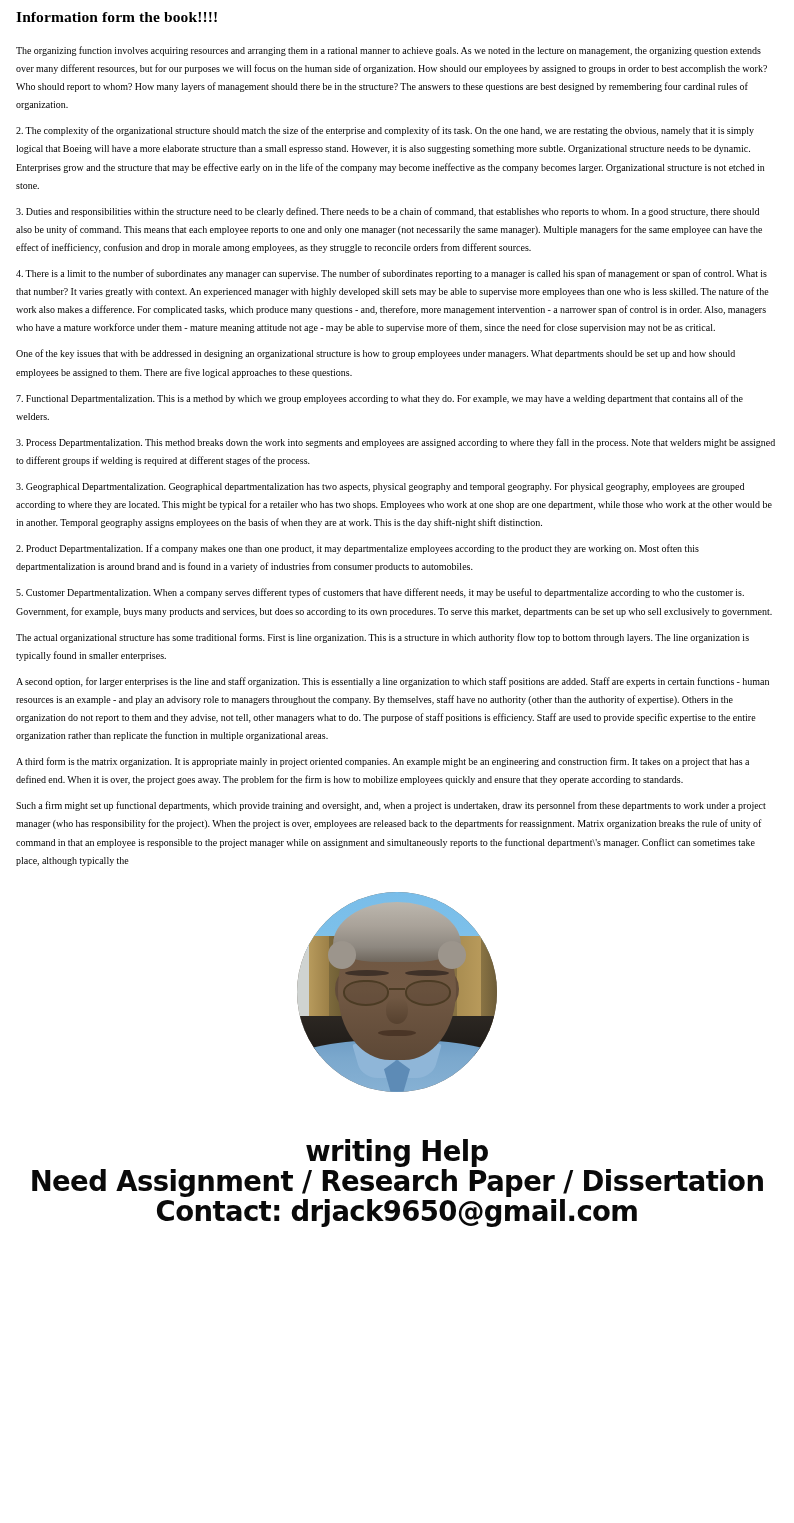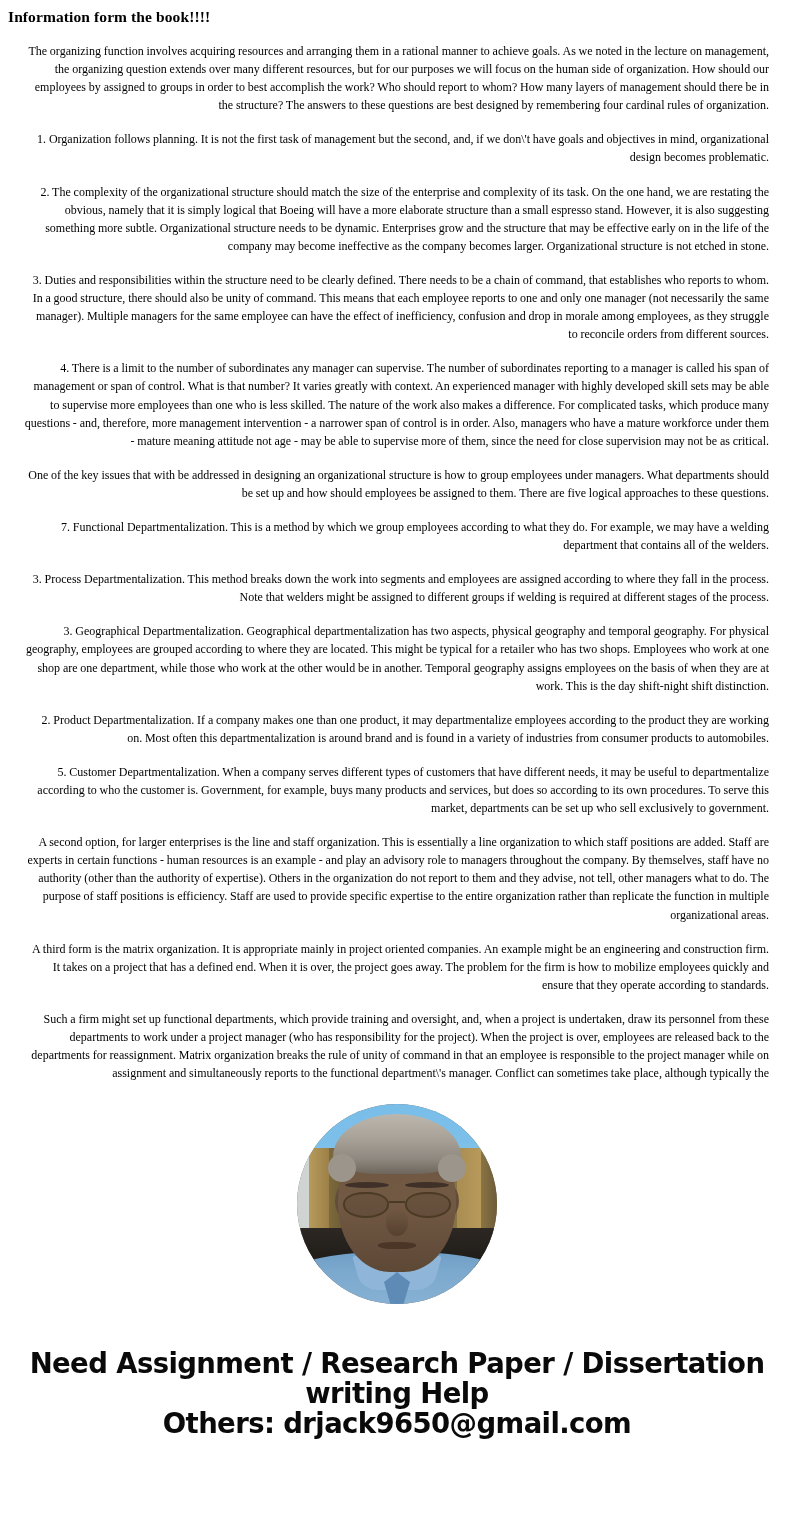--- a/index.html
+++ b/index.html
@@ -22,34 +22,34 @@
     padding: 0;
     position: relative;
   }
 
   .doc-title {
     font-family: "Liberation Serif", "DejaVu Serif", serif;
     font-weight: bold;
     font-size: 15.5px;
     line-height: 18px;
     margin: 0;
-    padding: 8px 8px 0 8px;
+    padding: 8px 8px 0 16px;
     letter-spacing: 0.1px;
   }
 
   .body-block {
     padding: 0 9px 0 8px;
     margin-top: 16px;
   }
 
   .para {
-    font-size: 12px;
+    font-size: 10px;
     line-height: 18.1px;
-    margin: 16px;
-    text-align: right;
+    margin: 8px;
+    text-align: left;
     white-space: normal;
     word-spacing: -0.2px;
   }
 
   
   .avatar-wrap {
     width: 794px;
     display: flex;
     justify-content: center;
     margin-top: 22px;
@@ -257,30 +257,30 @@
 </style>
 </head>
 <body>
 
 <div class="page">
 
   <h1 class="doc-title">Information form the book!!!!</h1>
 
   <div class="body-block">
     <p class="para">The organizing function involves acquiring resources and arranging them in a rational manner to achieve goals. As we noted in the lecture on management, the organizing question extends over many different resources, but for our purposes we will focus on the human side of organization. How should our employees by assigned to groups in order to best accomplish the work? Who should report to whom? How many layers of management should there be in the structure? The answers to these questions are best designed by remembering four cardinal rules of organization.</p>
-    <p class="para">1. Organization follows planning. It is not the first task of management but the second, and, if we don\'t have goals and objectives in mind, organizational design becomes problematic.</p>
     <p class="para">2. The complexity of the organizational structure should match the size of the enterprise and complexity of its task. On the one hand, we are restating the obvious, namely that it is simply logical that Boeing will have a more elaborate structure than a small espresso stand. However, it is also suggesting something more subtle. Organizational structure needs to be dynamic. Enterprises grow and the structure that may be effective early on in the life of the company may become ineffective as the company becomes larger. Organizational structure is not etched in stone.</p>
     <p class="para">3. Duties and responsibilities within the structure need to be clearly defined. There needs to be a chain of command, that establishes who reports to whom. In a good structure, there should also be unity of command. This means that each employee reports to one and only one manager (not necessarily the same manager). Multiple managers for the same employee can have the effect of inefficiency, confusion and drop in morale among employees, as they struggle to reconcile orders from different sources.</p>
     <p class="para">4. There is a limit to the number of subordinates any manager can supervise. The number of subordinates reporting to a manager is called his span of management or span of control. What is that number? It varies greatly with context. An experienced manager with highly developed skill sets may be able to supervise more employees than one who is less skilled. The nature of the work also makes a difference. For complicated tasks, which produce many questions - and, therefore, more management intervention - a narrower span of control is in order. Also, managers who have a mature workforce under them - mature meaning attitude not age - may be able to supervise more of them, since the need for close supervision may not be as critical.</p>
     <p class="para">One of the key issues that with be addressed in designing an organizational structure is how to group employees under managers. What departments should be set up and how should employees be assigned to them. There are five logical approaches to these questions.</p>
     <p class="para">7. Functional Departmentalization. This is a method by which we group employees according to what they do. For example, we may have a welding department that contains all of the welders.</p>
     <p class="para">3. Process Departmentalization. This method breaks down the work into segments and employees are assigned according to where they fall in the process. Note that welders might be assigned to different groups if welding is required at different stages of the process.</p>
     <p class="para">3. Geographical Departmentalization. Geographical departmentalization has two aspects, physical geography and temporal geography. For physical geography, employees are grouped according to where they are located. This might be typical for a retailer who has two shops. Employees who work at one shop are one department, while those who work at the other would be in another. Temporal geography assigns employees on the basis of when they are at work. This is the day shift-night shift distinction.</p>
     <p class="para">2. Product Departmentalization. If a company makes one than one product, it may departmentalize employees according to the product they are working on. Most often this departmentalization is around brand and is found in a variety of industries from consumer products to automobiles.</p>
     <p class="para">5. Customer Departmentalization. When a company serves different types of customers that have different needs, it may be useful to departmentalize according to who the customer is. Government, for example, buys many products and services, but does so according to its own procedures. To serve this market, departments can be set up who sell exclusively to government.</p>
+    <p class="para">The actual organizational structure has some traditional forms. First is line organization. This is a structure in which authority flow top to bottom through layers. The line organization is typically found in smaller enterprises.</p>
     <p class="para">A second option, for larger enterprises is the line and staff organization. This is essentially a line organization to which staff positions are added. Staff are experts in certain functions - human resources is an example - and play an advisory role to managers throughout the company. By themselves, staff have no authority (other than the authority of expertise). Others in the organization do not report to them and they advise, not tell, other managers what to do. The purpose of staff positions is efficiency. Staff are used to provide specific expertise to the entire organization rather than replicate the function in multiple organizational areas.</p>
     <p class="para">A third form is the matrix organization. It is appropriate mainly in project oriented companies. An example might be an engineering and construction firm. It takes on a project that has a defined end. When it is over, the project goes away. The problem for the firm is how to mobilize employees quickly and ensure that they operate according to standards.</p>
     <p class="para">Such a firm might set up functional departments, which provide training and oversight, and, when a project is undertaken, draw its personnel from these departments to work under a project manager (who has responsibility for the project). When the project is over, employees are released back to the departments for reassignment. Matrix organization breaks the rule of unity of command in that an employee is responsible to the project manager while on assignment and simultaneously reports to the functional department\'s manager. Conflict can sometimes take place, although typically the</p>
   </div>
 
   <div class="avatar-wrap">
     <div class="avatar">
       <div class="av-sky"></div>
       <div class="av-wall"></div>
       <div class="av-wall-dark"></div>
@@ -299,18 +299,18 @@
         <div class="av-lens l"></div>
         <div class="av-lens r"></div>
         <div class="av-bridge"></div>
       </div>
       <div class="av-nose"></div>
       <div class="av-mouth"></div>
     </div>
   </div>
 
   <div class="footer">
+    <div class="footer-line l2">writing Help</div>
     <div class="footer-line l1">Need Assignment / Research Paper / Dissertation</div>
-    <div class="footer-line l2">writing Help</div>
-    <div class="footer-line l3">Others: drjack9650@gmail.com</div>
+    <div class="footer-line l3">Contact: drjack9650@gmail.com</div>
   </div>
 
 </div>
 
 </body></html>

